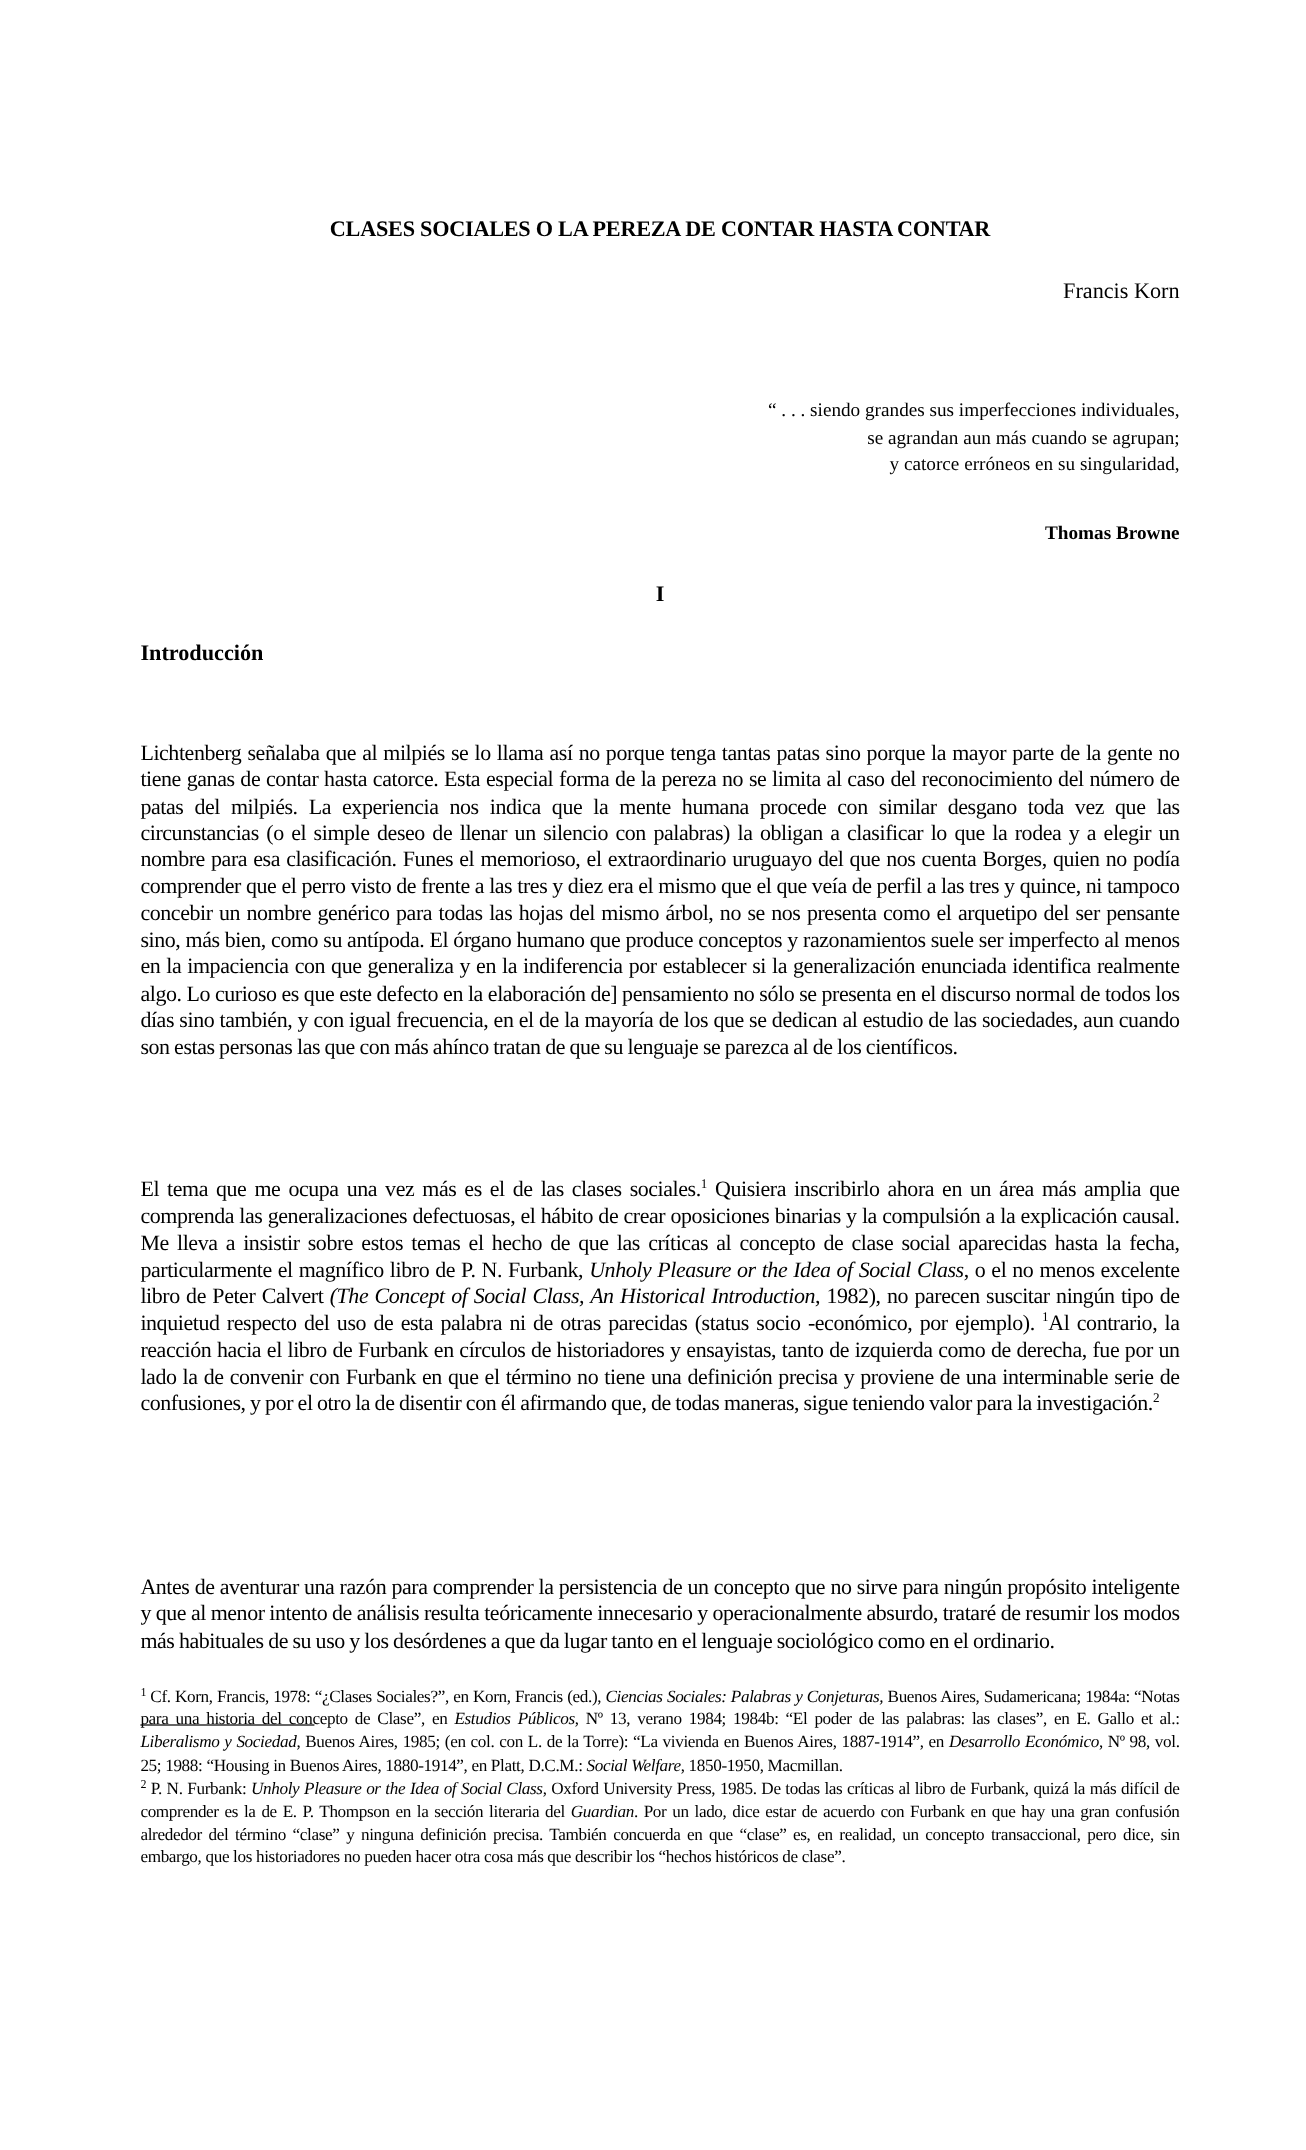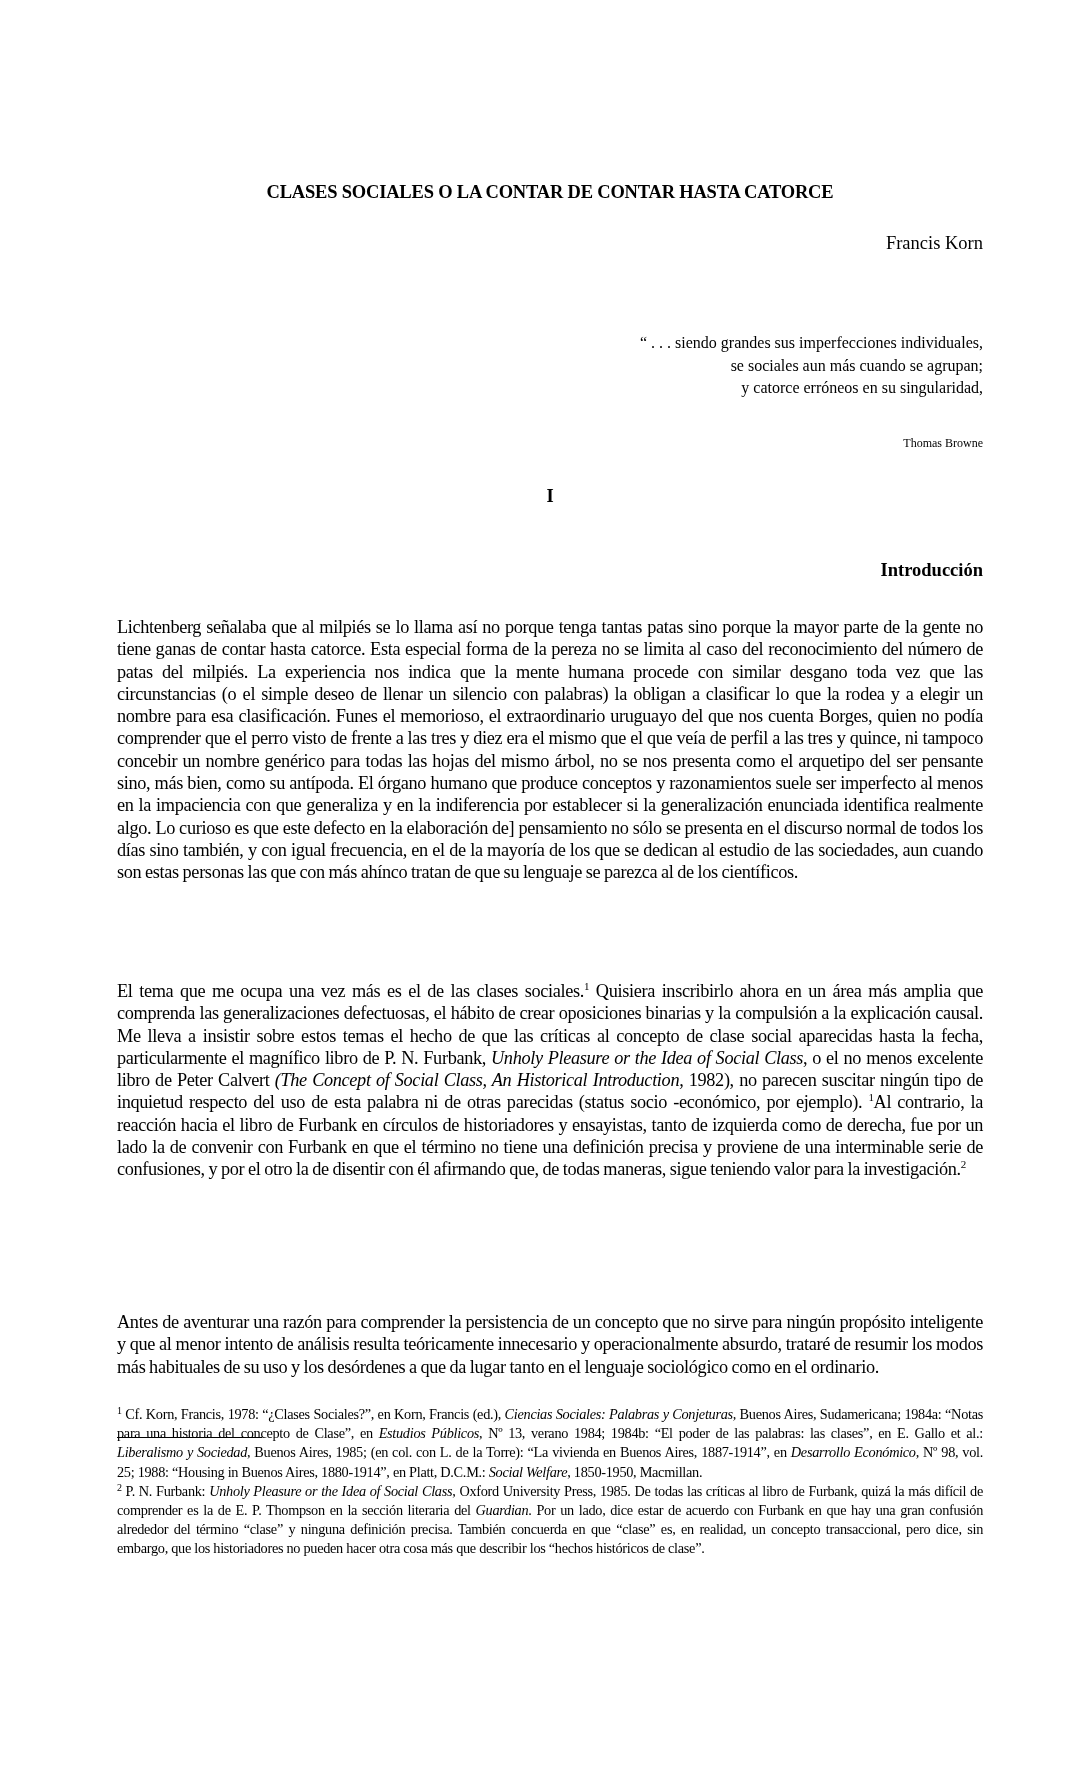--- a/index.html
+++ b/index.html
@@ -2,45 +2,45 @@
 <html><head>
 <meta charset="utf-8">
 <style>
   html, body { margin: 0; padding: 0; background: #ffffff; }
   body { width: 1088px; height: 1792px; position: relative; overflow: hidden; color: #000; font-family: "Liberation Serif", "DejaVu Serif", serif; }
   .page { position: absolute; left: 0; top: 0; width: 1088px; height: 1792px; background: #fff; }
   .title { position: absolute; left: 117px; width: 866px; top: 182px; text-align: center; font-weight: bold; font-size: 18.5px; letter-spacing: -0.2px; }
   .author { position: absolute; right: 105px; top: 233px; font-size: 18.5px; text-align: left; }
   .epigraph { position: absolute; right: 105px; top: 332px; width: 520px; text-align: right; font-size: 16px; line-height: 22.5px; }
   .epigraph .line { display: block; }
-  .epi-source { position: absolute; right: 105px; top: 436px; font-weight: normal; font-size: 12px; }
+  .epi-source { position: absolute; right: 105px; top: 436px; font-weight: bold; font-size: 16px; }
   .section-num { position: absolute; left: 117px; width: 866px; top: 486px; text-align: center; font-weight: bold; font-size: 18.5px; }
-  .section-title { position: absolute; left: 117px; width: 866px; top: 560px; text-align: right; font-weight: bold; font-size: 18.5px; }
+  .section-title { position: absolute; left: 117px; width: 866px; top: 535px; text-align: left; font-weight: bold; font-size: 18.5px; }
   .body-p { position: absolute; left: 117px; width: 866px; font-size: 18.3px; line-height: 22.3px; text-align: justify; letter-spacing: -0.35px; word-spacing: -0.5px; margin: 0; }
   .p1 { top: 616px; }
   .p2 { top: 980px; }
   .p3 { top: 1311px; }
   sup { font-size: 11px; line-height: 0; vertical-align: 7px; }
   .fn-rule { position: absolute; left: 117px; top: 1437px; width: 145px; height: 0; border-top: 1.5px solid #000; }
   .footnotes { position: absolute; left: 117px; width: 866px; top: 1405px; font-size: 14.3px; line-height: 19.2px; text-align: justify; letter-spacing: -0.3px; }
   .fn { margin: 0; }
   .fn sup { font-size: 10px; vertical-align: 5px; }
   i { font-style: italic; }
 </style>
 </head>
 <body>
 
 <div class="page">
 
-  <div class="title">CLASES SOCIALES O LA CONTAR DE CONTAR HASTA CATORCE</div>
+  <div class="title">CLASES SOCIALES O LA PEREZA DE CONTAR HASTA CONTAR</div>
   <div class="author">Francis Korn</div>
 
   <div class="epigraph">
     <span class="line">“ . . . siendo grandes sus imperfecciones individuales,</span>
-    <span class="line">se sociales aun más cuando se agrupan;</span>
+    <span class="line">se agrandan aun más cuando se agrupan;</span>
     <span class="line">y catorce erróneos en su singularidad,</span>
   </div>
   <div class="epi-source">Thomas Browne</div>
 
   <div class="section-num">I</div>
   <div class="section-title">Introducción</div>
 
   <p class="body-p p1">Lichtenberg señalaba que al milpiés se lo llama así no porque tenga tantas patas sino porque la mayor parte de la gente no tiene ganas de contar hasta catorce. Esta especial forma de la pereza no se limita al caso del reconocimiento del número de patas del milpiés. La experiencia nos indica que la mente humana procede con similar desgano toda vez que las circunstancias (o el simple deseo de llenar un silencio con palabras) la obligan a clasificar lo que la rodea y a elegir un nombre para esa clasificación. Funes el memorioso, el extraordinario uruguayo del que nos cuenta Borges, quien no podía comprender que el perro visto de frente a las tres y diez era el mismo que el que veía de perfil a las tres y quince, ni tampoco concebir un nombre genérico para todas las hojas del mismo árbol, no se nos presenta como el arquetipo del ser pensante sino, más bien, como su antípoda. El órgano humano que produce conceptos y razonamientos suele ser imperfecto al menos en la impaciencia con que generaliza y en la indiferencia por establecer si la generalización enunciada identifica realmente algo. Lo curioso es que este defecto en la elaboración de] pensamiento no sólo se presenta en el discurso normal de todos los días sino también, y con igual frecuencia, en el de la mayoría de los que se dedican al estudio de las sociedades, aun cuando son estas personas las que con más ahínco tratan de que su lenguaje se parezca al de los científicos.</p>
 
   <p class="body-p p2"><span>El tema que me ocupa una vez más es el de las clases sociales.</span><sup>1</sup><span> Quisiera inscribirlo ahora en un área más amplia que comprenda las generalizaciones defectuosas, el hábito de crear oposiciones binarias y la compulsión a la explicación causal. Me lleva a insistir sobre estos temas el hecho de que las críticas al concepto de clase social aparecidas hasta la fecha, particularmente el magnífico libro de P. N. Furbank, </span><i>Unholy Pleasure or the Idea of Social Class</i><span>, o el no menos excelente libro de Peter Calvert </span><i>(The Concept of Social Class, An Historical Introduction,</i><span> 1982), no parecen suscitar ningún tipo de inquietud respecto del uso de esta palabra ni de otras parecidas (status socio -económico, por ejemplo). </span><sup>1</sup><span>Al contrario, la reacción hacia el libro de Furbank en círculos de historiadores y ensayistas, tanto de izquierda como de derecha, fue por un lado la de convenir con Furbank en que el término no tiene una definición precisa y proviene de una interminable serie de confusiones, y por el otro la de disentir con él afirmando que, de todas maneras, sigue teniendo valor para la investigación.</span><sup>2</sup></p>

